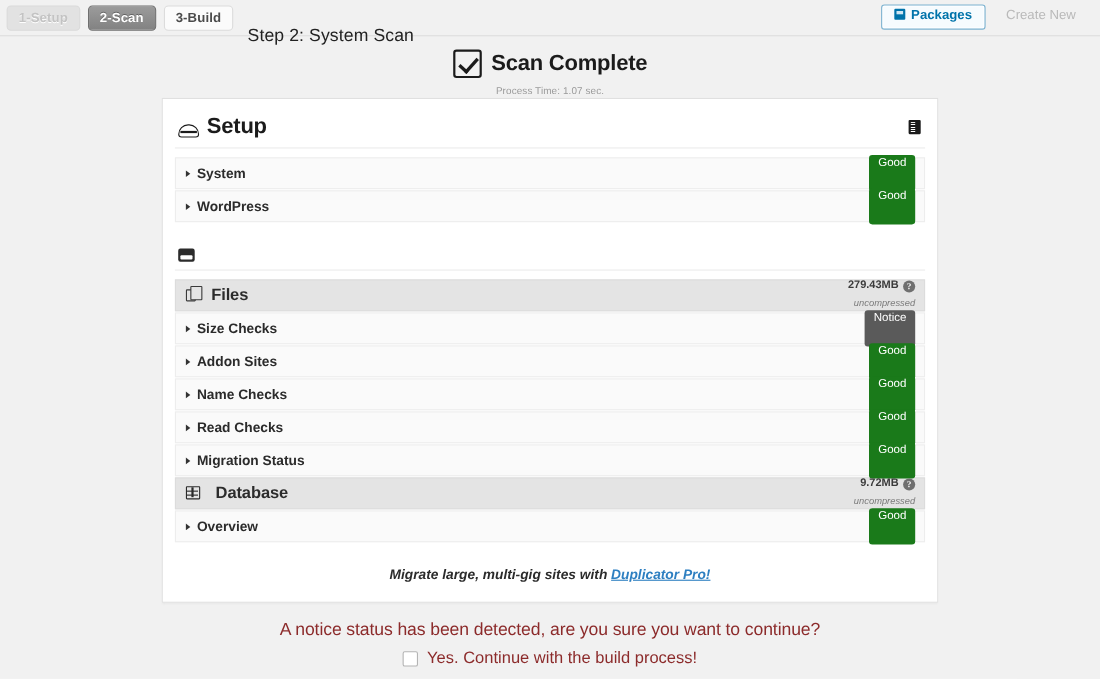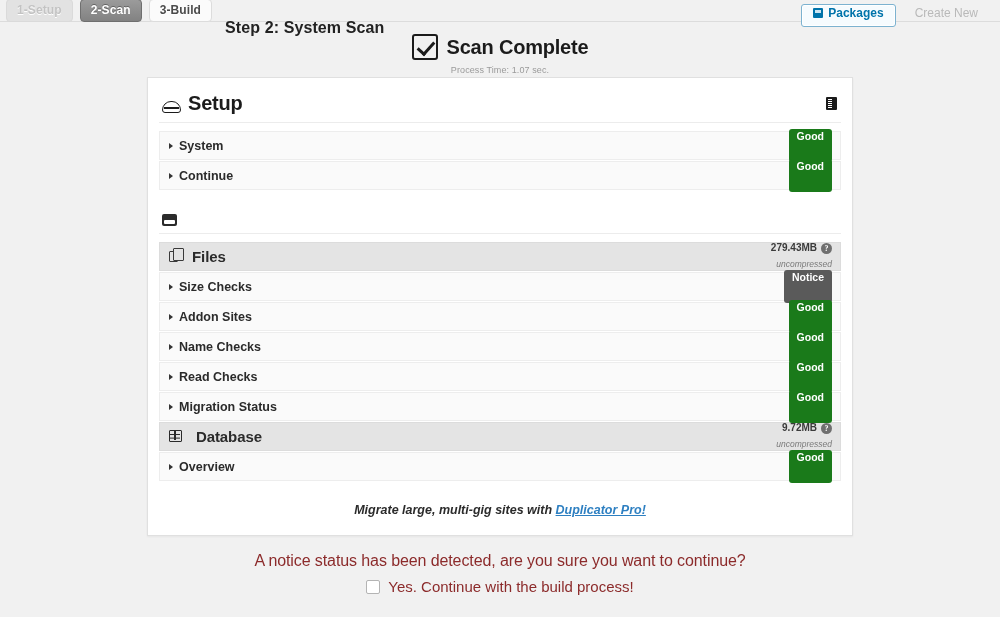--- a/index.html
+++ b/index.html
@@ -7,21 +7,21 @@
     margin: 0; padding: 0;
     width: 1000px; height: 617px;
     background: #f1f1f1;
     font-family: "Liberation Sans", sans-serif;
     overflow: hidden;
   }
 
   
   .topbar {
     position: relative;
-    height: 22px;
+    height: 33px;
     background: #f1f1f1;
     border-bottom: 1px solid #dcdcdc;
     display: flex;
     align-items: center;
     padding: 0 10px 0 6px;
   }
   .steps { display: flex; align-items: center; gap: 7px; }
   .step {
     font-size: 12px;
     font-weight: bold;
@@ -47,21 +47,21 @@
   .step.next {
     background: #fbfbfb;
     color: #4b4b4b;
     border: 1px solid #dcdcdc;
     text-shadow: 0 1px 0 #fff;
   }
   .page-title {
     margin-left: 13px;
     font-size: 16px;
     color: #222;
-    font-weight: bold;
+    font-weight: normal;
     letter-spacing: .1px;
     margin-top: 34px;
   }
   .topbar-right {
     position: absolute;
     right: 10px; top: 4px;
     display: flex; align-items: center; gap: 0;
   }
   .btn {
     font-size: 12px;
@@ -286,21 +286,21 @@
   .row.group .row-label { font-size: 15px; gap: 14px; letter-spacing: -.1px;}
   .caret {
     width: 0; height: 0;
     border-left: 4.5px solid #333;
     border-top: 3.5px solid transparent;
     border-bottom: 3.5px solid transparent;
     margin-right: 1px;
   }
   .badge {
     font-size: 10.5px;
-    font-weight: bold;
+    font-weight: normal;
     color: #fff;
     border-radius: 3px;
     padding: 2px 8px 20px;
     line-height: 1;
     min-width: 40px;
     text-align: center;
     display: inline-block;
   }
   .badge.good { background: #1a7a1a; }
   .badge.notice { background: #5a5a5a; }
@@ -397,21 +397,21 @@
     <span class="row-label">
       <span class="caret"></span>
       <span>System</span>
     </span>
     <span class="badge good">Good</span>
   </div>
 
   <div class="row sub">
     <span class="row-label">
       <span class="caret"></span>
-      <span>Continue</span>
+      <span>WordPress</span>
     </span>
     <span class="badge good">Good</span>
   </div>
 
   <div class="sec-head second">
     <span class="ico ico-drive"></span>
   </div>
 
   <div class="row group">
     <span class="row-label">

